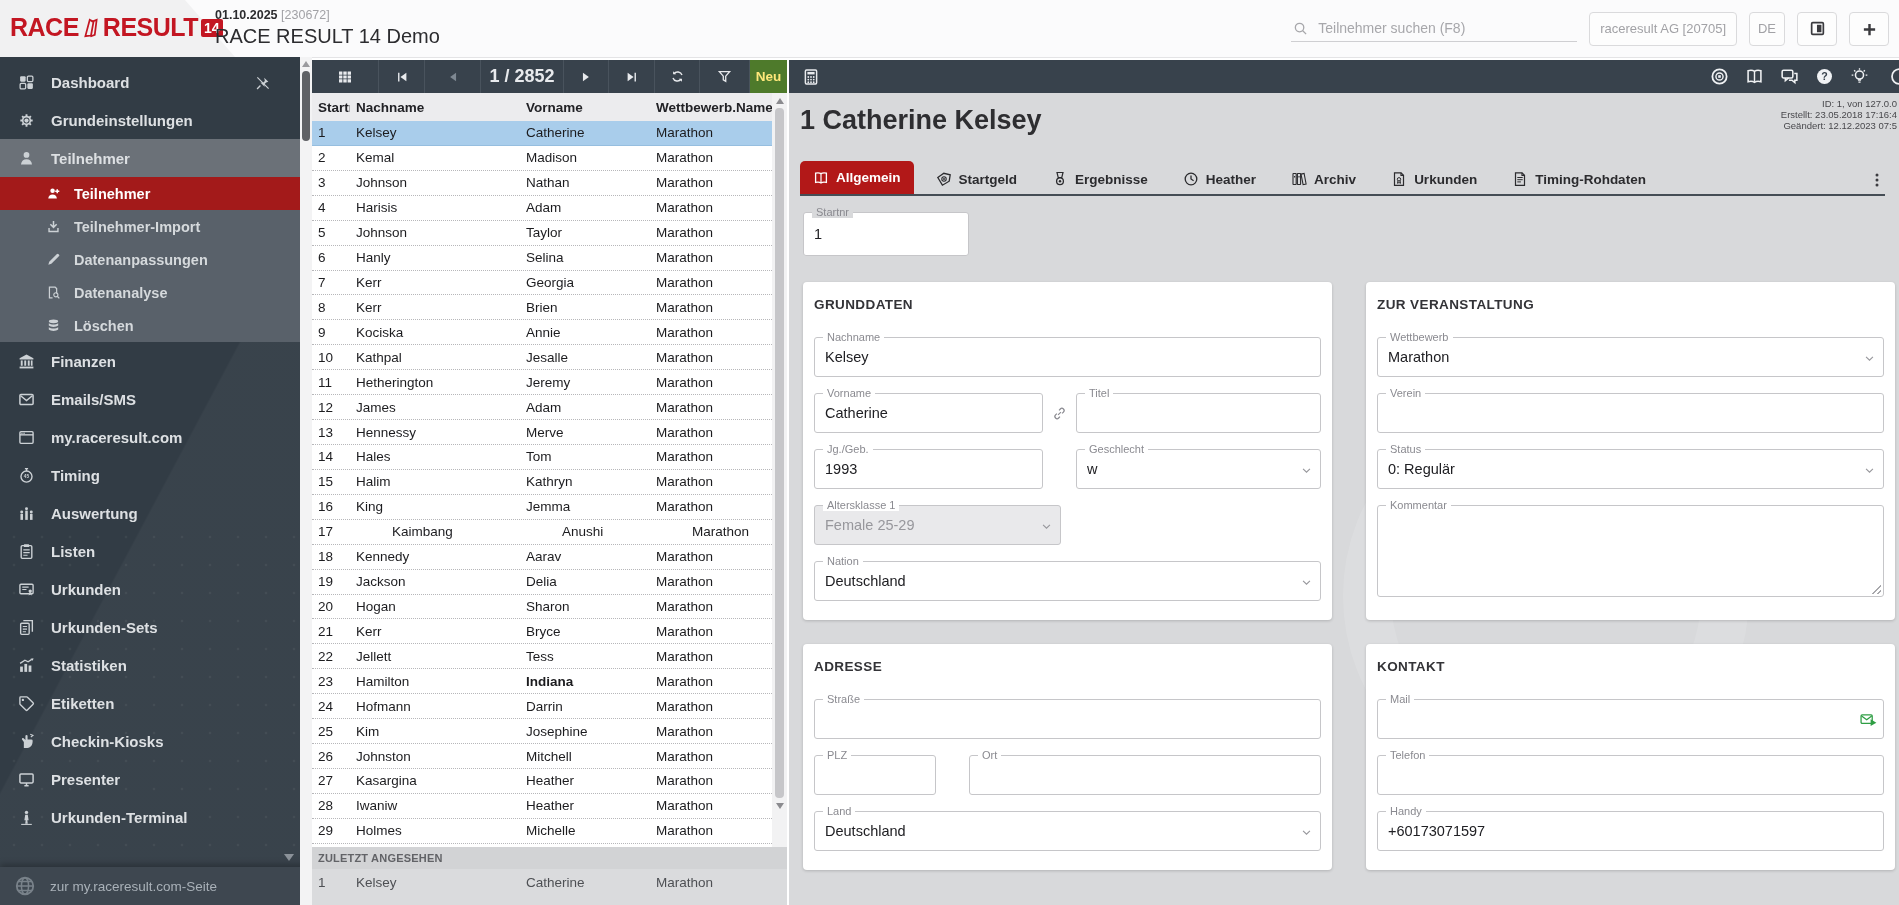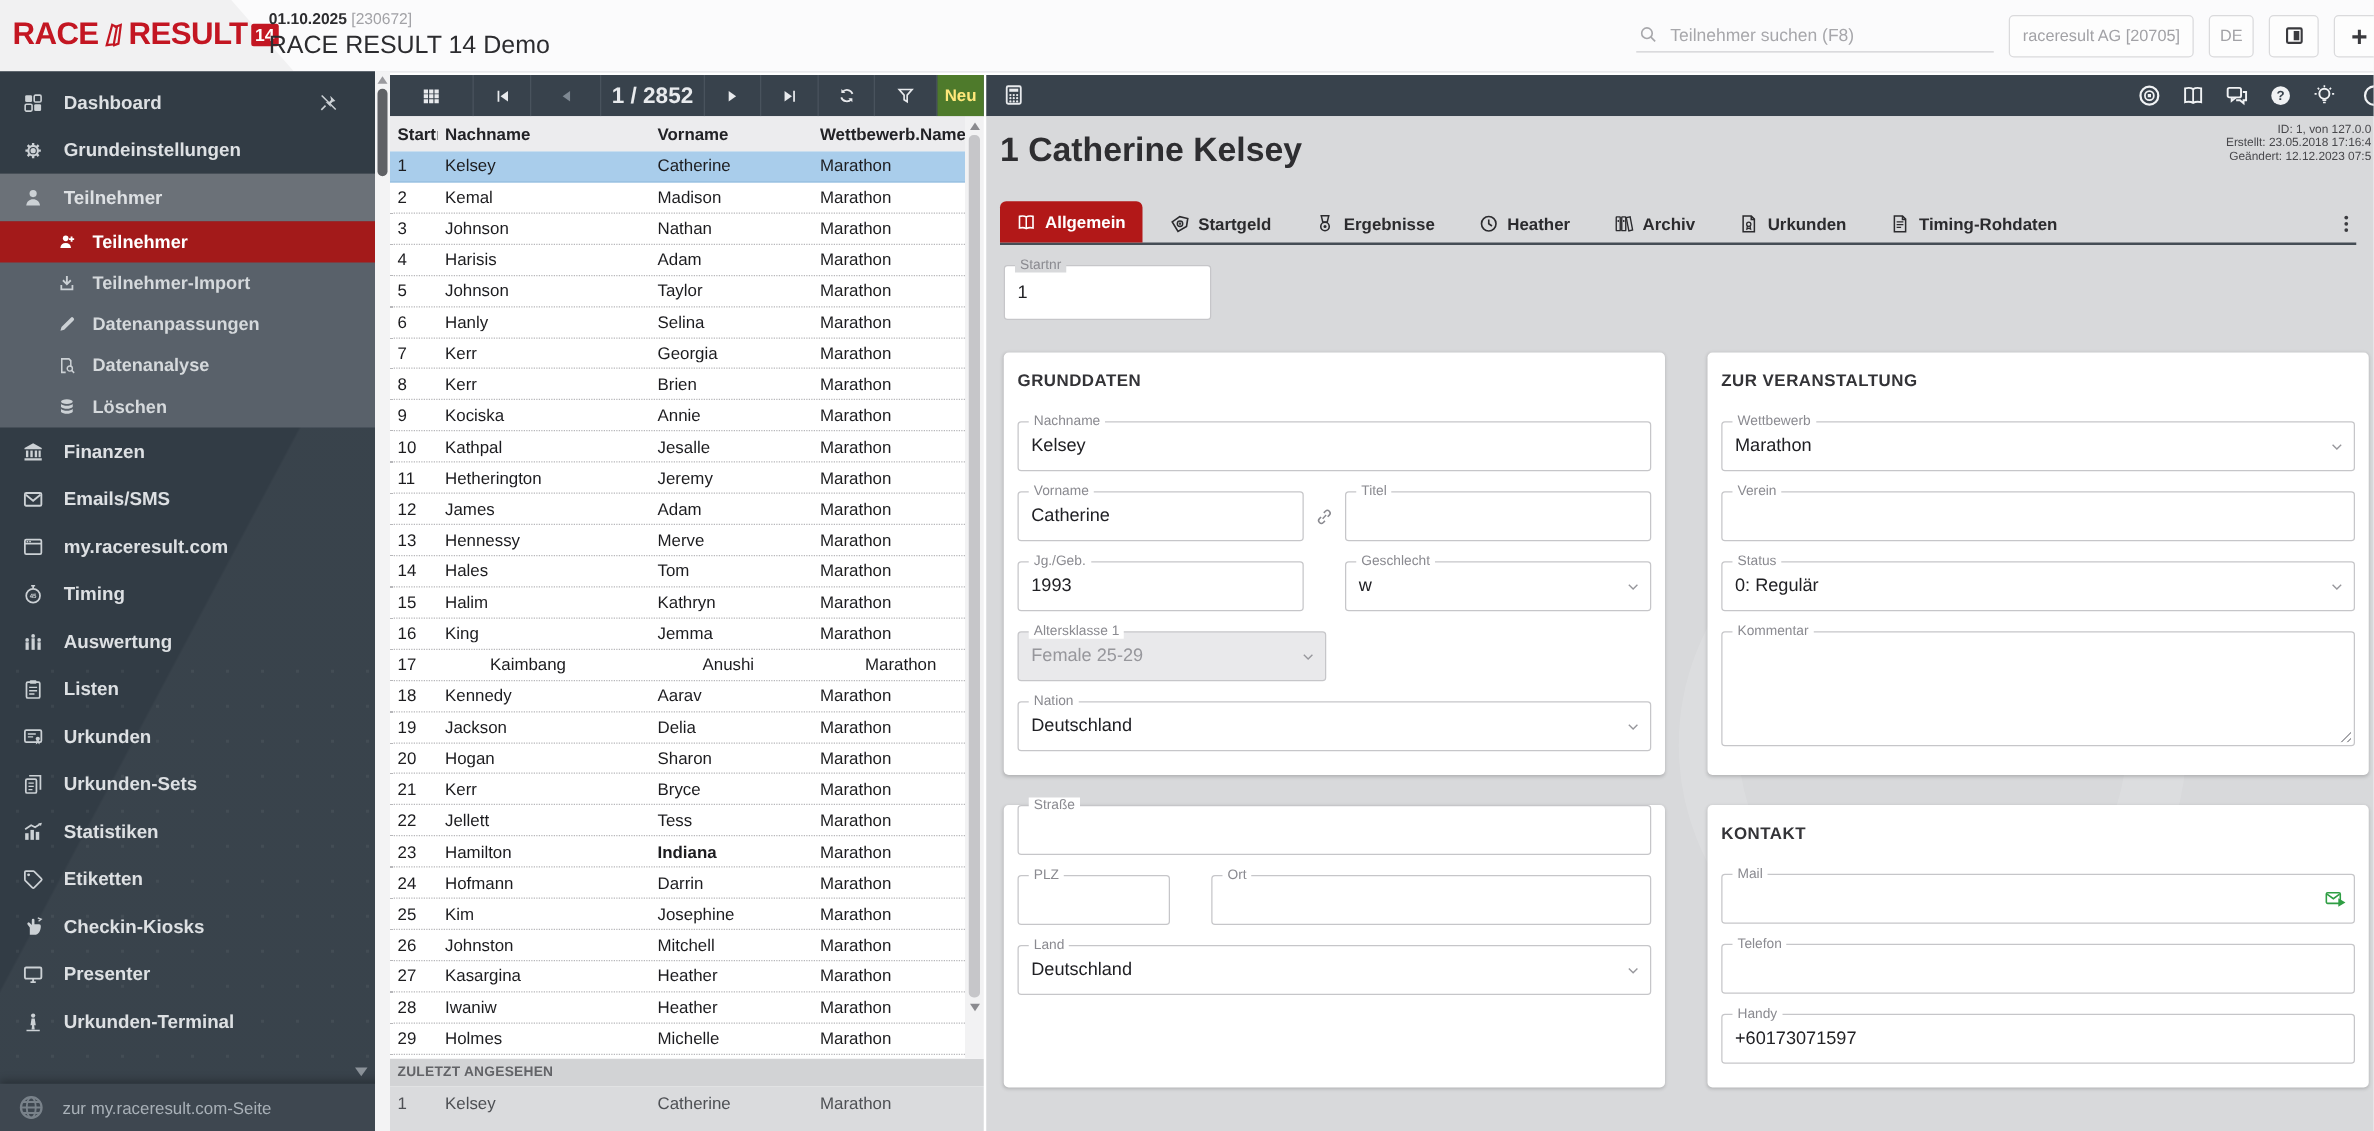--- a/index.html
+++ b/index.html
@@ -12,21 +12,21 @@
   .logo-wedge{position:absolute;left:0;top:0;width:235px;height:57px;background:#f1f1f2;
               clip-path:polygon(0 0,185px 0,235px 57px,0 57px);}
   .logo{position:absolute;left:10px;top:13px;display:flex;align-items:center;color:#c31622;}
   .logo-race,.logo-result{font-size:25px;font-weight:800;letter-spacing:-0.5px;}
   .logo-mark{margin:0 2px;}
   .logo-num{background:#c31622;color:#fff;font-size:14px;font-weight:800;padding:1px 3px;border-radius:2px;margin-left:3px;}
   .hdr-titles{position:absolute;left:215px;top:8px;}
   .hdr-date{font-size:12.5px;font-weight:700;color:#2c2c2f;}
   .hdr-build{color:#a2a2a6;font-weight:400;}
   .hdr-event{font-size:20px;color:#2c2c2f;margin-top:3px;}
-  .hdr-right{position:absolute;right:6px;top:0;height:57px;display:flex;align-items:center;gap:12px;}
+  .hdr-right{position:absolute;right:24px;top:0;height:57px;display:flex;align-items:center;gap:12px;}
   .hdr-search{display:flex;align-items:center;gap:8px;width:282px;border-bottom:1px solid #cfcfd2;padding:4px 2px;color:#a7a7ab;}
   .hdr-search input{border:none;outline:none;background:transparent;font-size:14px;width:100%;color:#555;
                     font-family:"Liberation Sans","DejaVu Sans",sans-serif;}
   .hdr-search input::placeholder{color:#a7a7ab;}
   .hdr-btn{border:1px solid #dadadc;border-radius:4px;background:#fdfdfd;color:#a2a2a6;font-size:13px;
            height:32px;display:flex;align-items:center;justify-content:center;padding:0 10px;cursor:pointer;}
   .hdr-btn.icon-btn{width:38px;padding:0;color:#3a3a3e;}
 
   
   .sidebar{position:absolute;left:0;top:57px;width:300px;bottom:0;background:#323c45;overflow:hidden;}
@@ -811,20 +811,21 @@
       </div>
       <div class="frow">
         <div class="fld ta f-full">
           <span class="fld-label">Kommentar</span>
           <span></span>
           <span class="grip"></span>
         </div>
       </div>
     </div>
     <div class="card" style="left: 803px; top: 644px; width: 529px; height: 226px;">
+      <div class="card-title">ADRESSE</div>
       <div class="frow">
         <div class="fld f-full">
           <span class="fld-label">Straße</span>
           <span></span>
         </div>
       </div>
       <div class="frow">
         <div class="fld f-x">
           <span class="fld-label">PLZ</span>
           <span></span>

